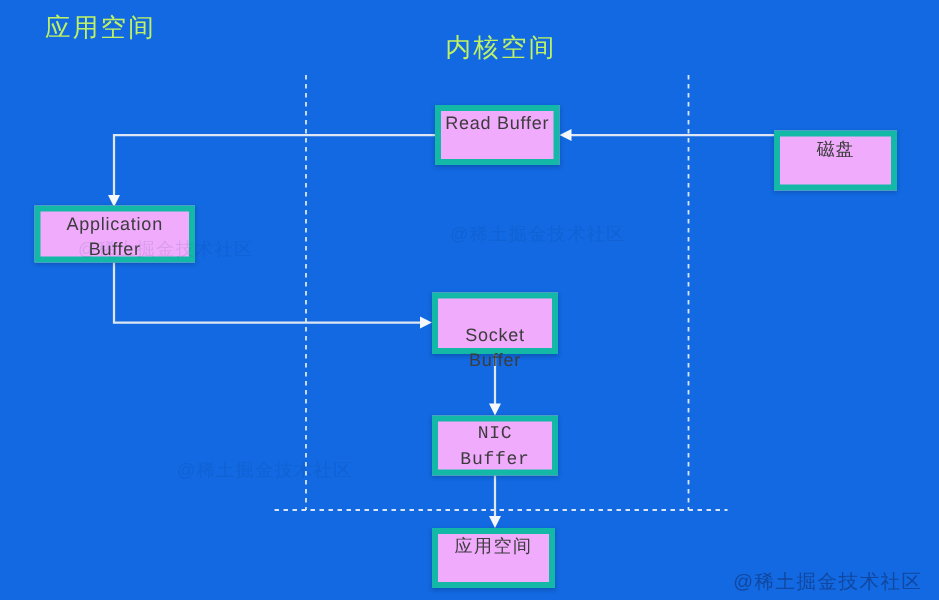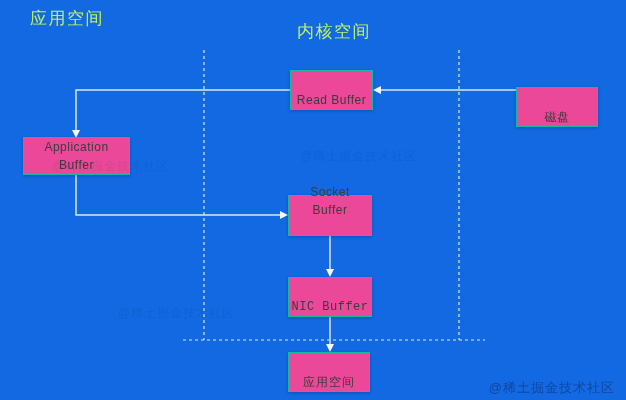--- a/index.html
+++ b/index.html
@@ -25,29 +25,29 @@
   .h-kernel { left: 297px; top: 20px; }
   .h-disk   { left: 521px; top: 7px; }
 
   svg.connectors { position: absolute; left: 0; top: 0; }
   .edge    { stroke: #dde6f2; stroke-width: 1.5; fill: none; }
   .arrow   { fill: #f4f8fd; }
   .dashed  { stroke: #e6edf8; stroke-width: 1.2; stroke-dasharray: 3 3; fill: none; opacity: .95; }
 
   .node {
     position: absolute;
-    background: #ec4899;
-    border: 1px solid #14b8a6;
+    background: #f0abfc;
+    border: 4px solid #14b8a6;
     box-shadow: 0 1px 3px rgba(0, 25, 70, .28);
     color: #3c3c3c;
     font-size: 12px;
     letter-spacing: .5px;
     line-height: 1.45;
     display: flex;
-    align-items: flex-end;
+    align-items: flex-start;
     justify-content: center;
     text-align: center;
   }
   .n-read     { left: 290px; top: 70px;  width: 83px;  height: 40px; }
   .n-disk     { left: 516px; top: 70px;  width: 82px;  height: 40px; margin-top: 17px; }
   .n-app      { left: 23px;  top: 137px; width: 107px; height: 38px; padding: 0 9px; }
   .n-socket   { left: 288px; top: 195px; width: 84px;  height: 41px; padding: 16px 16px; }
   .n-nic      { left: 288px; top: 277px; width: 84px;  height: 40px; font-family: Liberation Mono, monospace; }
   .n-consumer { left: 288px; top: 352px; width: 82px;  height: 40px; letter-spacing: 1px; }
 

